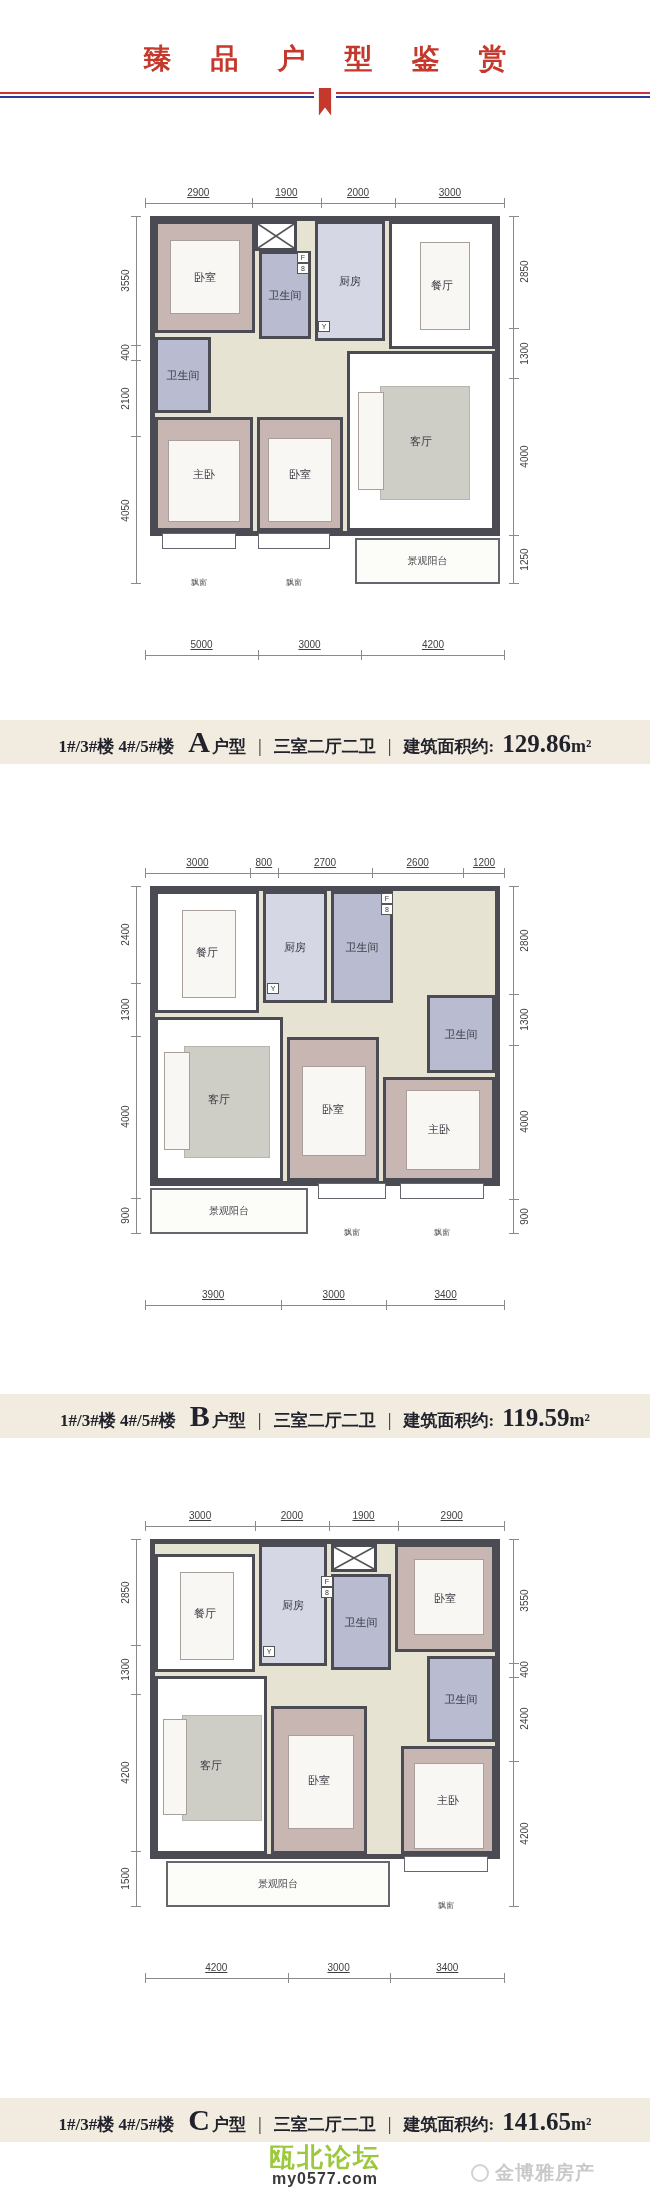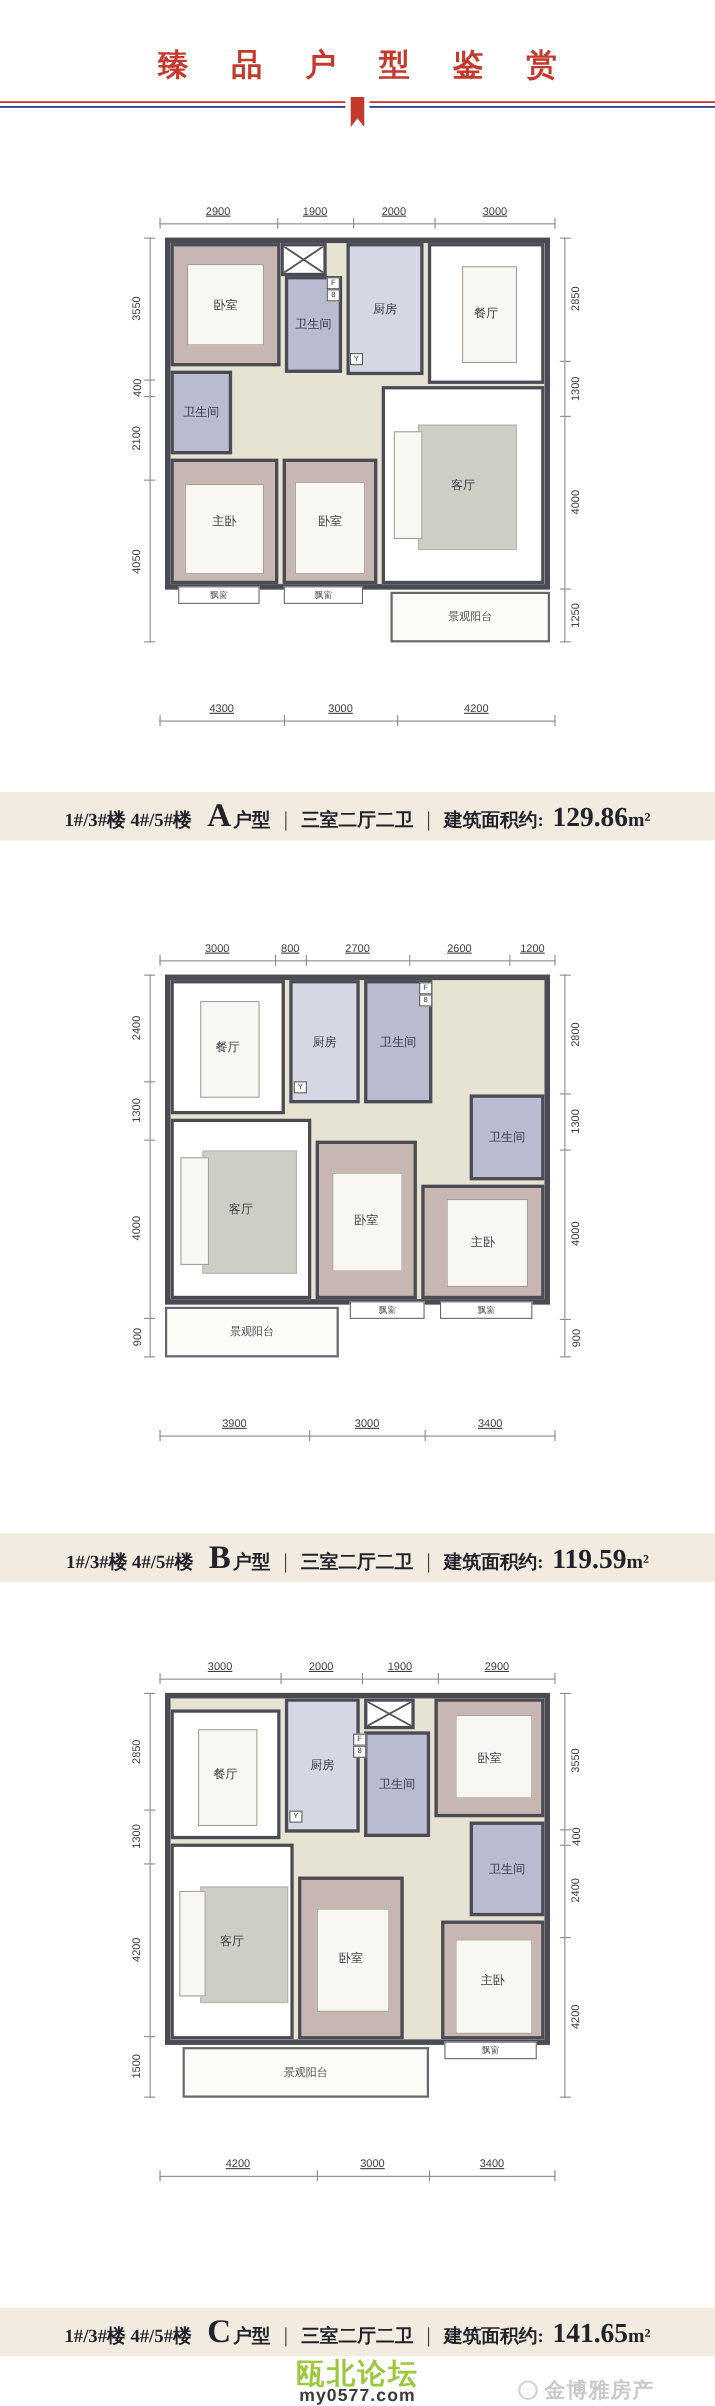--- a/index.html
+++ b/index.html
@@ -62,21 +62,21 @@
   .rlabel{position:absolute;left:50%;top:50%;transform:translate(-50%,-50%);
     font-size:11px;color:#3a3a44;white-space:nowrap;z-index:3;}
   .shaft{position:absolute;background:#fff;border:3px solid #4b4b54;box-sizing:border-box;}
   .shaft svg{display:block;width:100%;height:100%;}
   .tag{position:absolute;z-index:4;background:#fff;border:1px solid #555;font-size:7px;
     line-height:9px;width:10px;text-align:center;color:#333;}
   .balcony{position:absolute;bottom:0;height:46px;border:2px solid #66666e;background:#fcfcf9;
     box-sizing:border-box;z-index:1;}
   .balcony .rlabel{font-size:10px;color:#4a4a52;}
   .bay{position:absolute;background:#fff;border:1px solid #66666e;z-index:2;box-sizing:border-box;}
-  .bay .rlabel{font-size:8px;color:#555;}
+  .bay .rlabel{font-size:8px;color:#555;margin-top:41px;}
   .furn{position:absolute;background:#f8f7f3;border:1px solid #a89f9a;z-index:1;}
   .rug{position:absolute;background:#cfcec6;border:1px solid #b6b5ad;z-index:0;}
 
   
   .caption{height:44px;background:#f1ecdf;display:flex;align-items:baseline;justify-content:center;
     font-family:"Liberation Serif",serif;font-weight:bold;color:#22222c;padding-top:0;line-height:44px;}
   .caption span{line-height:44px;}
   .cap-bld{font-size:17px;margin-right:14px;}
   .cap-letter{font-size:30px;margin-right:2px;}
   .cap-word{font-size:17px;}
@@ -194,21 +194,21 @@
         </div>
         <div class="seg" style="flex-grow: 4000;">
           <span>4000</span>
         </div>
         <div class="seg" style="flex-grow: 1250;">
           <span>1250</span>
         </div>
       </div>
     <div class="rail-h rail-bottom">
 
-    <div class="seg" style="flex-grow: 3300;"><span>4300</span></div>
+    <div class="seg" style="flex-grow: 3300;"><span>5000</span></div>
         <div class="seg" style="flex-grow: 3000;"><span>3000</span></div>
         <div class="seg" style="flex-grow: 4200;"><span>4200</span></div>
       </div>
   </div>
 </div>
 
 <div class="caption">
   <span class="cap-bld">1#/3#楼  4#/5#楼</span>
   <span class="cap-letter">A</span>
   <span class="cap-word">户型</span>

